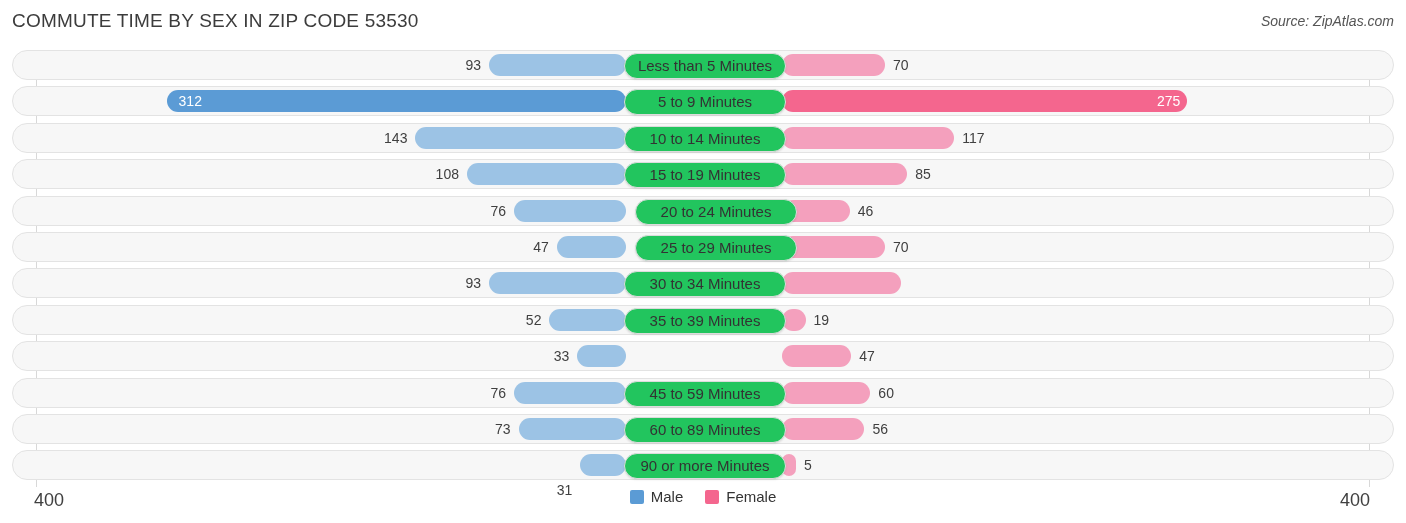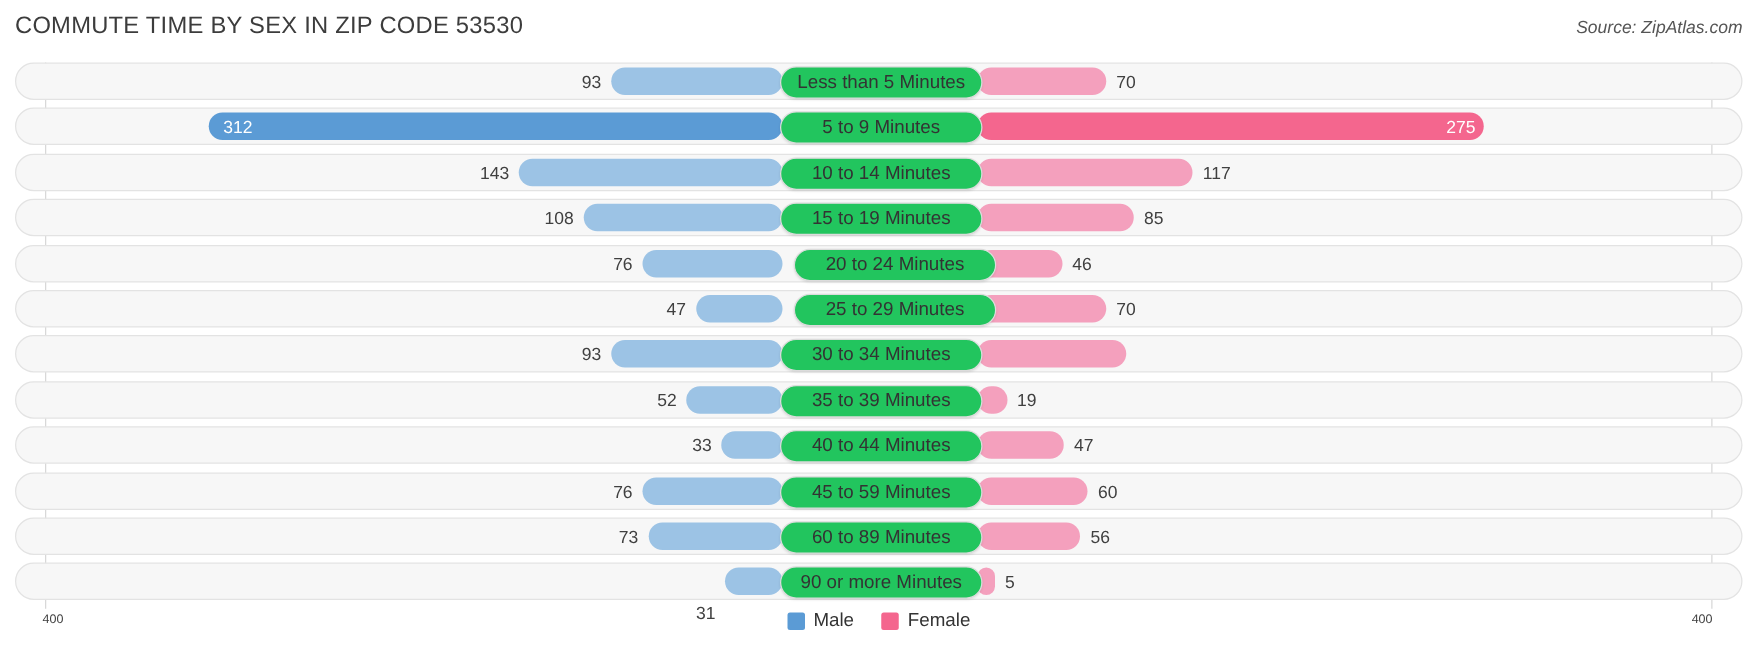--- a/index.html
+++ b/index.html
@@ -75,21 +75,21 @@
     border-radius:13px;
     font-size:15px;color:#333;
     text-align:center;white-space:nowrap;
     box-shadow:0 1px 2px rgba(0,0,0,.10);
     z-index:3;
   }
 
   
   .axlabel{
     position:absolute;top:490px;
-    font-size:10px;color:#404040;
+    font-size:18px;color:#404040;
   }
   .axlabel.l{left:34px;}
   .axlabel.r{right:36px;}
 
   .legend{
     position:absolute;top:488px;left:0;width:1406px;
     display:flex;justify-content:center;align-items:center;gap:22px;
     font-size:15px;color:#333;
   }
   .legend .item{display:flex;align-items:center;gap:7px;}
@@ -177,21 +177,20 @@
           <div class="val f" style="left: 800.56px;">19</div>
           <div class="pill" style="left: 611px; width: 160px;">35 to 39 Minutes</div>
         </div>
       </div>
       <div class="row" style="top: 291px;">
         <div class="rowinner">
           <div class="bar male" style="left: 564.408px; width: 48.5925px;"></div>
           <div class="val m" style="left: 502.408px; width: 54px;">33</div>
           <div class="bar female" style="left: 769px; width: 69.2075px;"></div>
           <div class="val f" style="left: 846.207px;">47</div>
-          <div class="pill" style="left: 611px; width: 160px;">40 to 44 Minutes</div>
         </div>
       </div>
       <div class="row" style="top: 328px;">
         <div class="rowinner">
           <div class="bar male" style="left: 501.09px; width: 111.91px;"></div>
           <div class="val m" style="left: 439.09px; width: 54px;">76</div>
           <div class="bar female" style="left: 769px; width: 88.35px;"></div>
           <div class="val f" style="left: 865.35px;">60</div>
           <div class="pill" style="left: 611px; width: 160px;">45 to 59 Minutes</div>
         </div>

